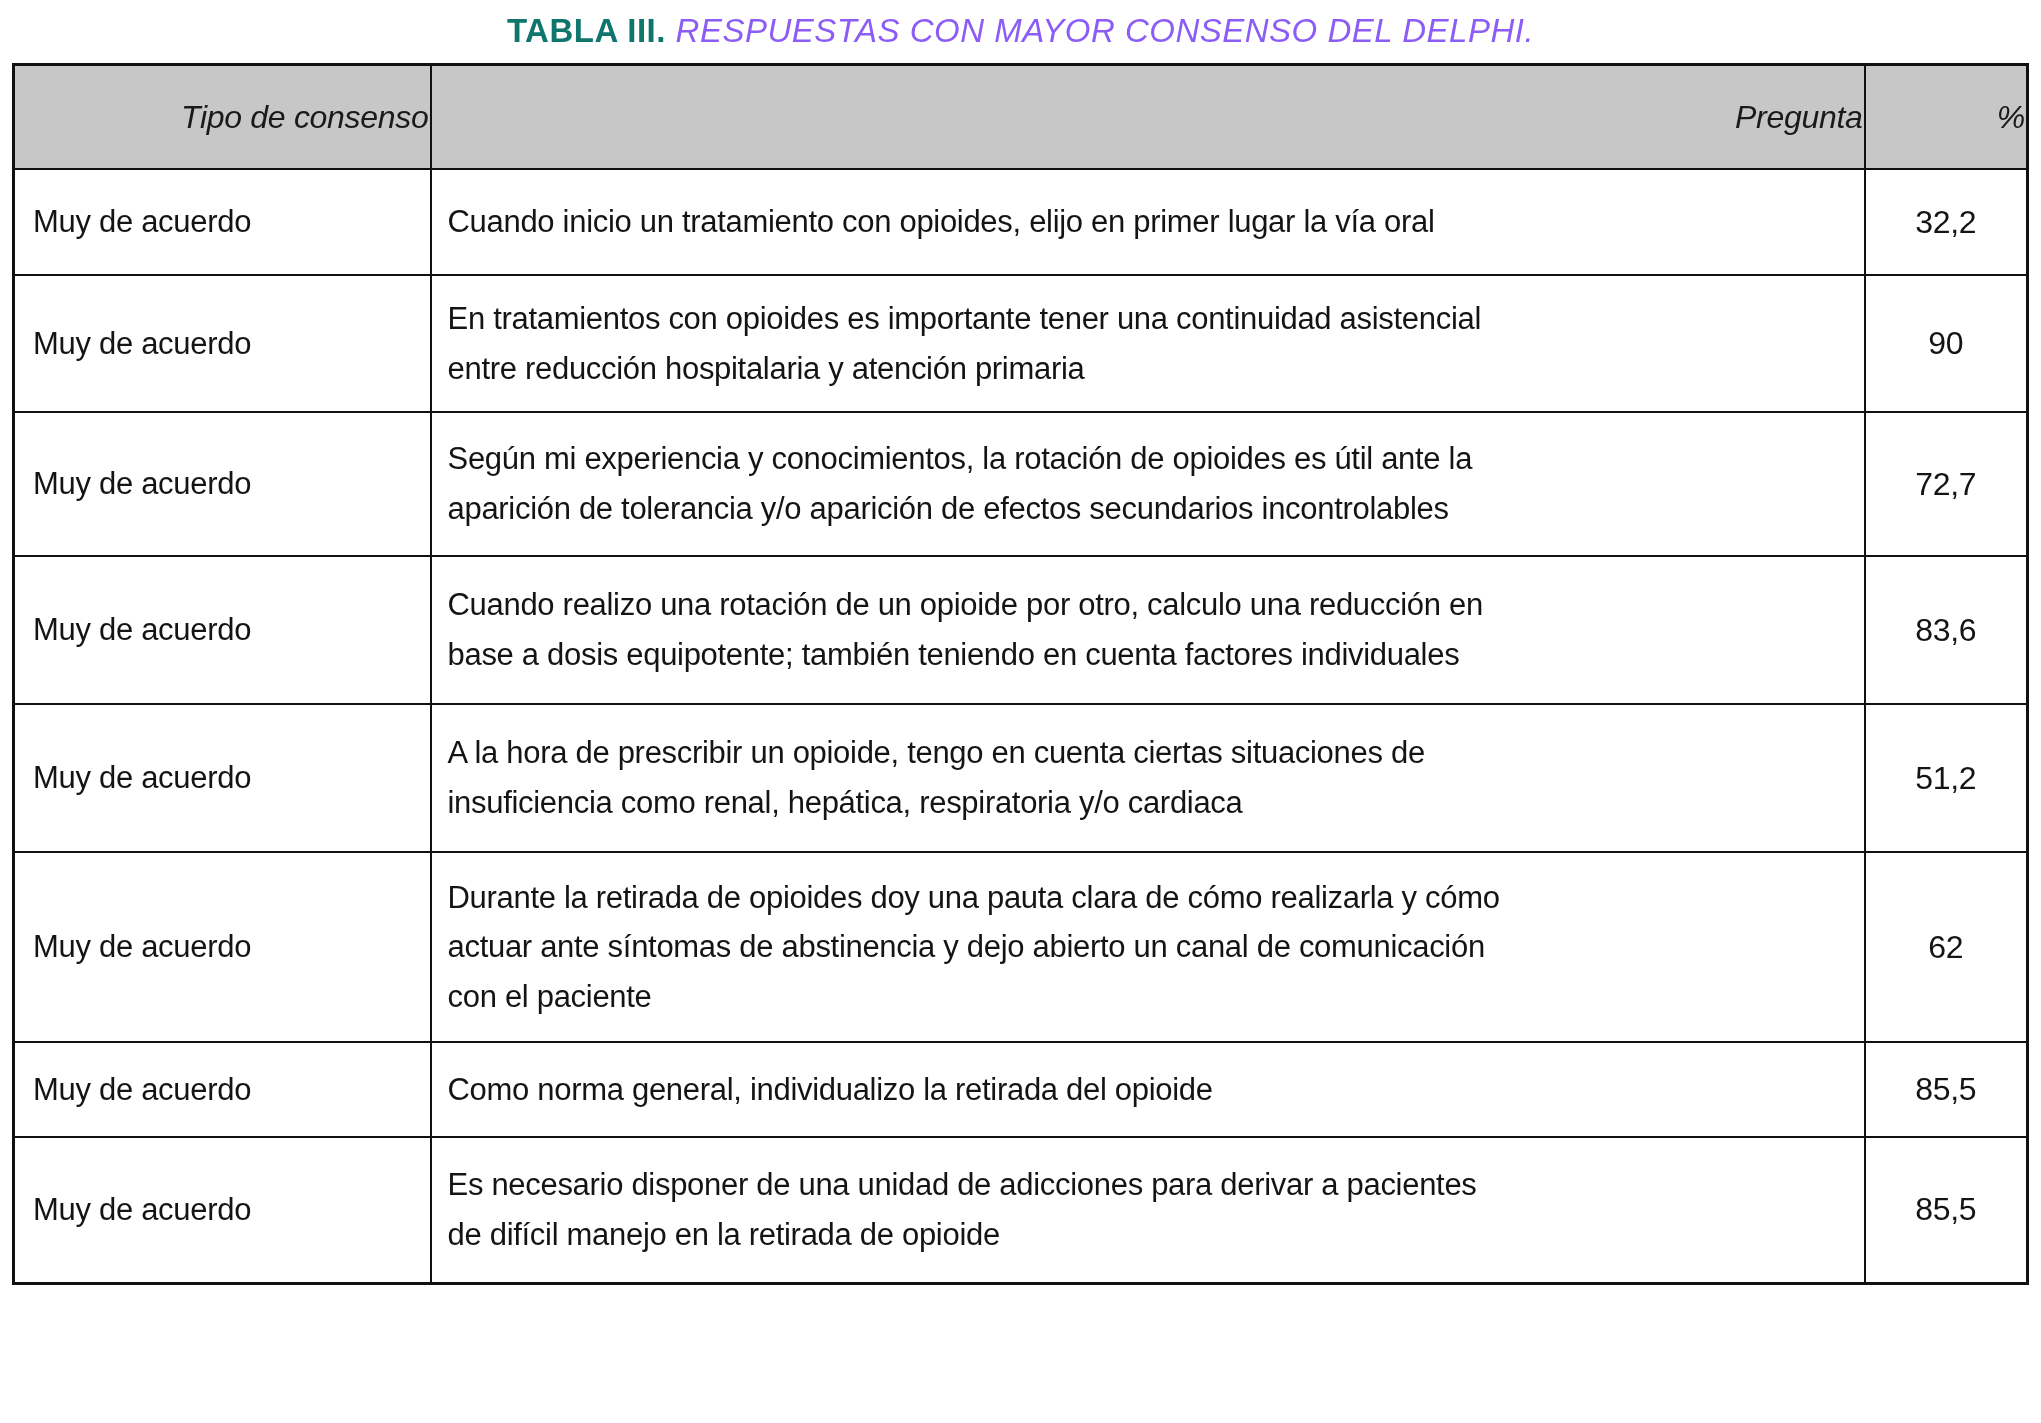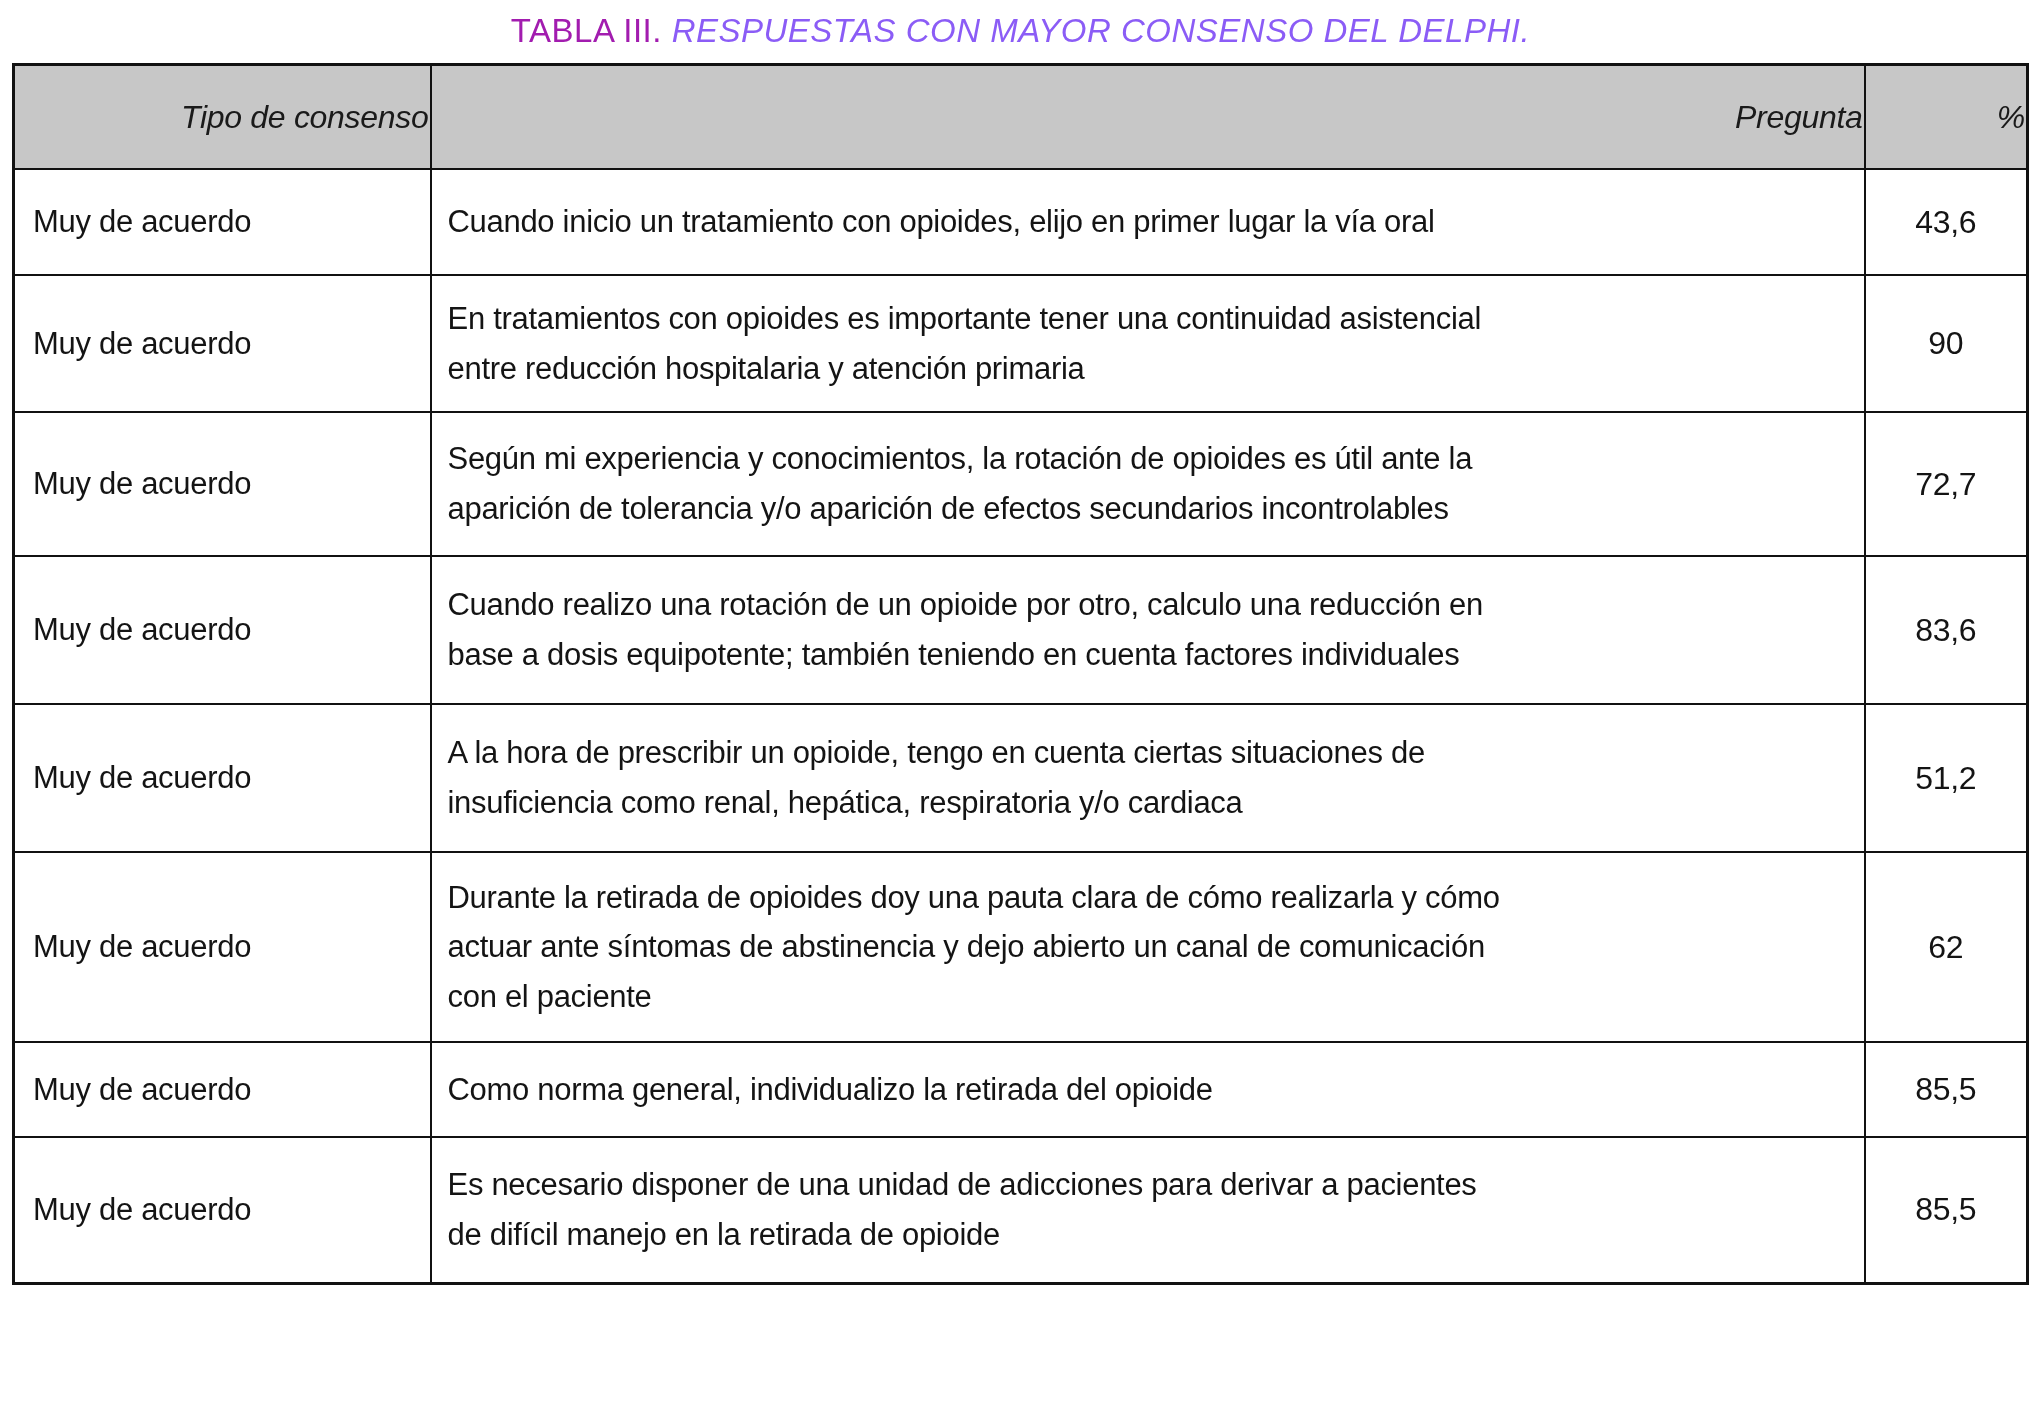--- a/index.html
+++ b/index.html
@@ -17,22 +17,22 @@
     overflow: hidden;
   }
   .table-title {
     text-align: center;
     padding-top: 12px;
     font-size: 33px;
     letter-spacing: 0.5px;
     white-space: nowrap;
   }
   .table-title .accent {
-    color: #a21caf;
-    font-weight: normal;
+    color: #0f766e;
+    font-weight: bold;
   }
   .table-title .rest {
     color: #8b5cf6;
     font-weight: 500;
     font-style: italic;
   }
   table.delphi {
     border-collapse: collapse;
     table-layout: fixed;
     width: 2014px;
@@ -92,21 +92,21 @@
       <tr>
         <th>Tipo de consenso</th>
         <th>Pregunta</th>
         <th>%</th>
       </tr>
     </thead>
     <tbody>
       <tr style="height:106px">
         <td class="consenso">Muy de acuerdo</td>
         <td class="pregunta">Cuando inicio un tratamiento con opioides, elijo en primer lugar la vía oral</td>
-        <td class="pct">43,6</td>
+        <td class="pct">32,2</td>
       </tr>
       <tr style="height:137px">
         <td class="consenso">Muy de acuerdo</td>
         <td class="pregunta">En tratamientos con opioides es importante tener una continuidad asistencial
 entre reducción hospitalaria y atención primaria</td>
         <td class="pct">90</td>
       </tr>
       <tr style="height:144px">
         <td class="consenso">Muy de acuerdo</td>
         <td class="pregunta">Según mi experiencia y conocimientos, la rotación de opioides es útil ante la

